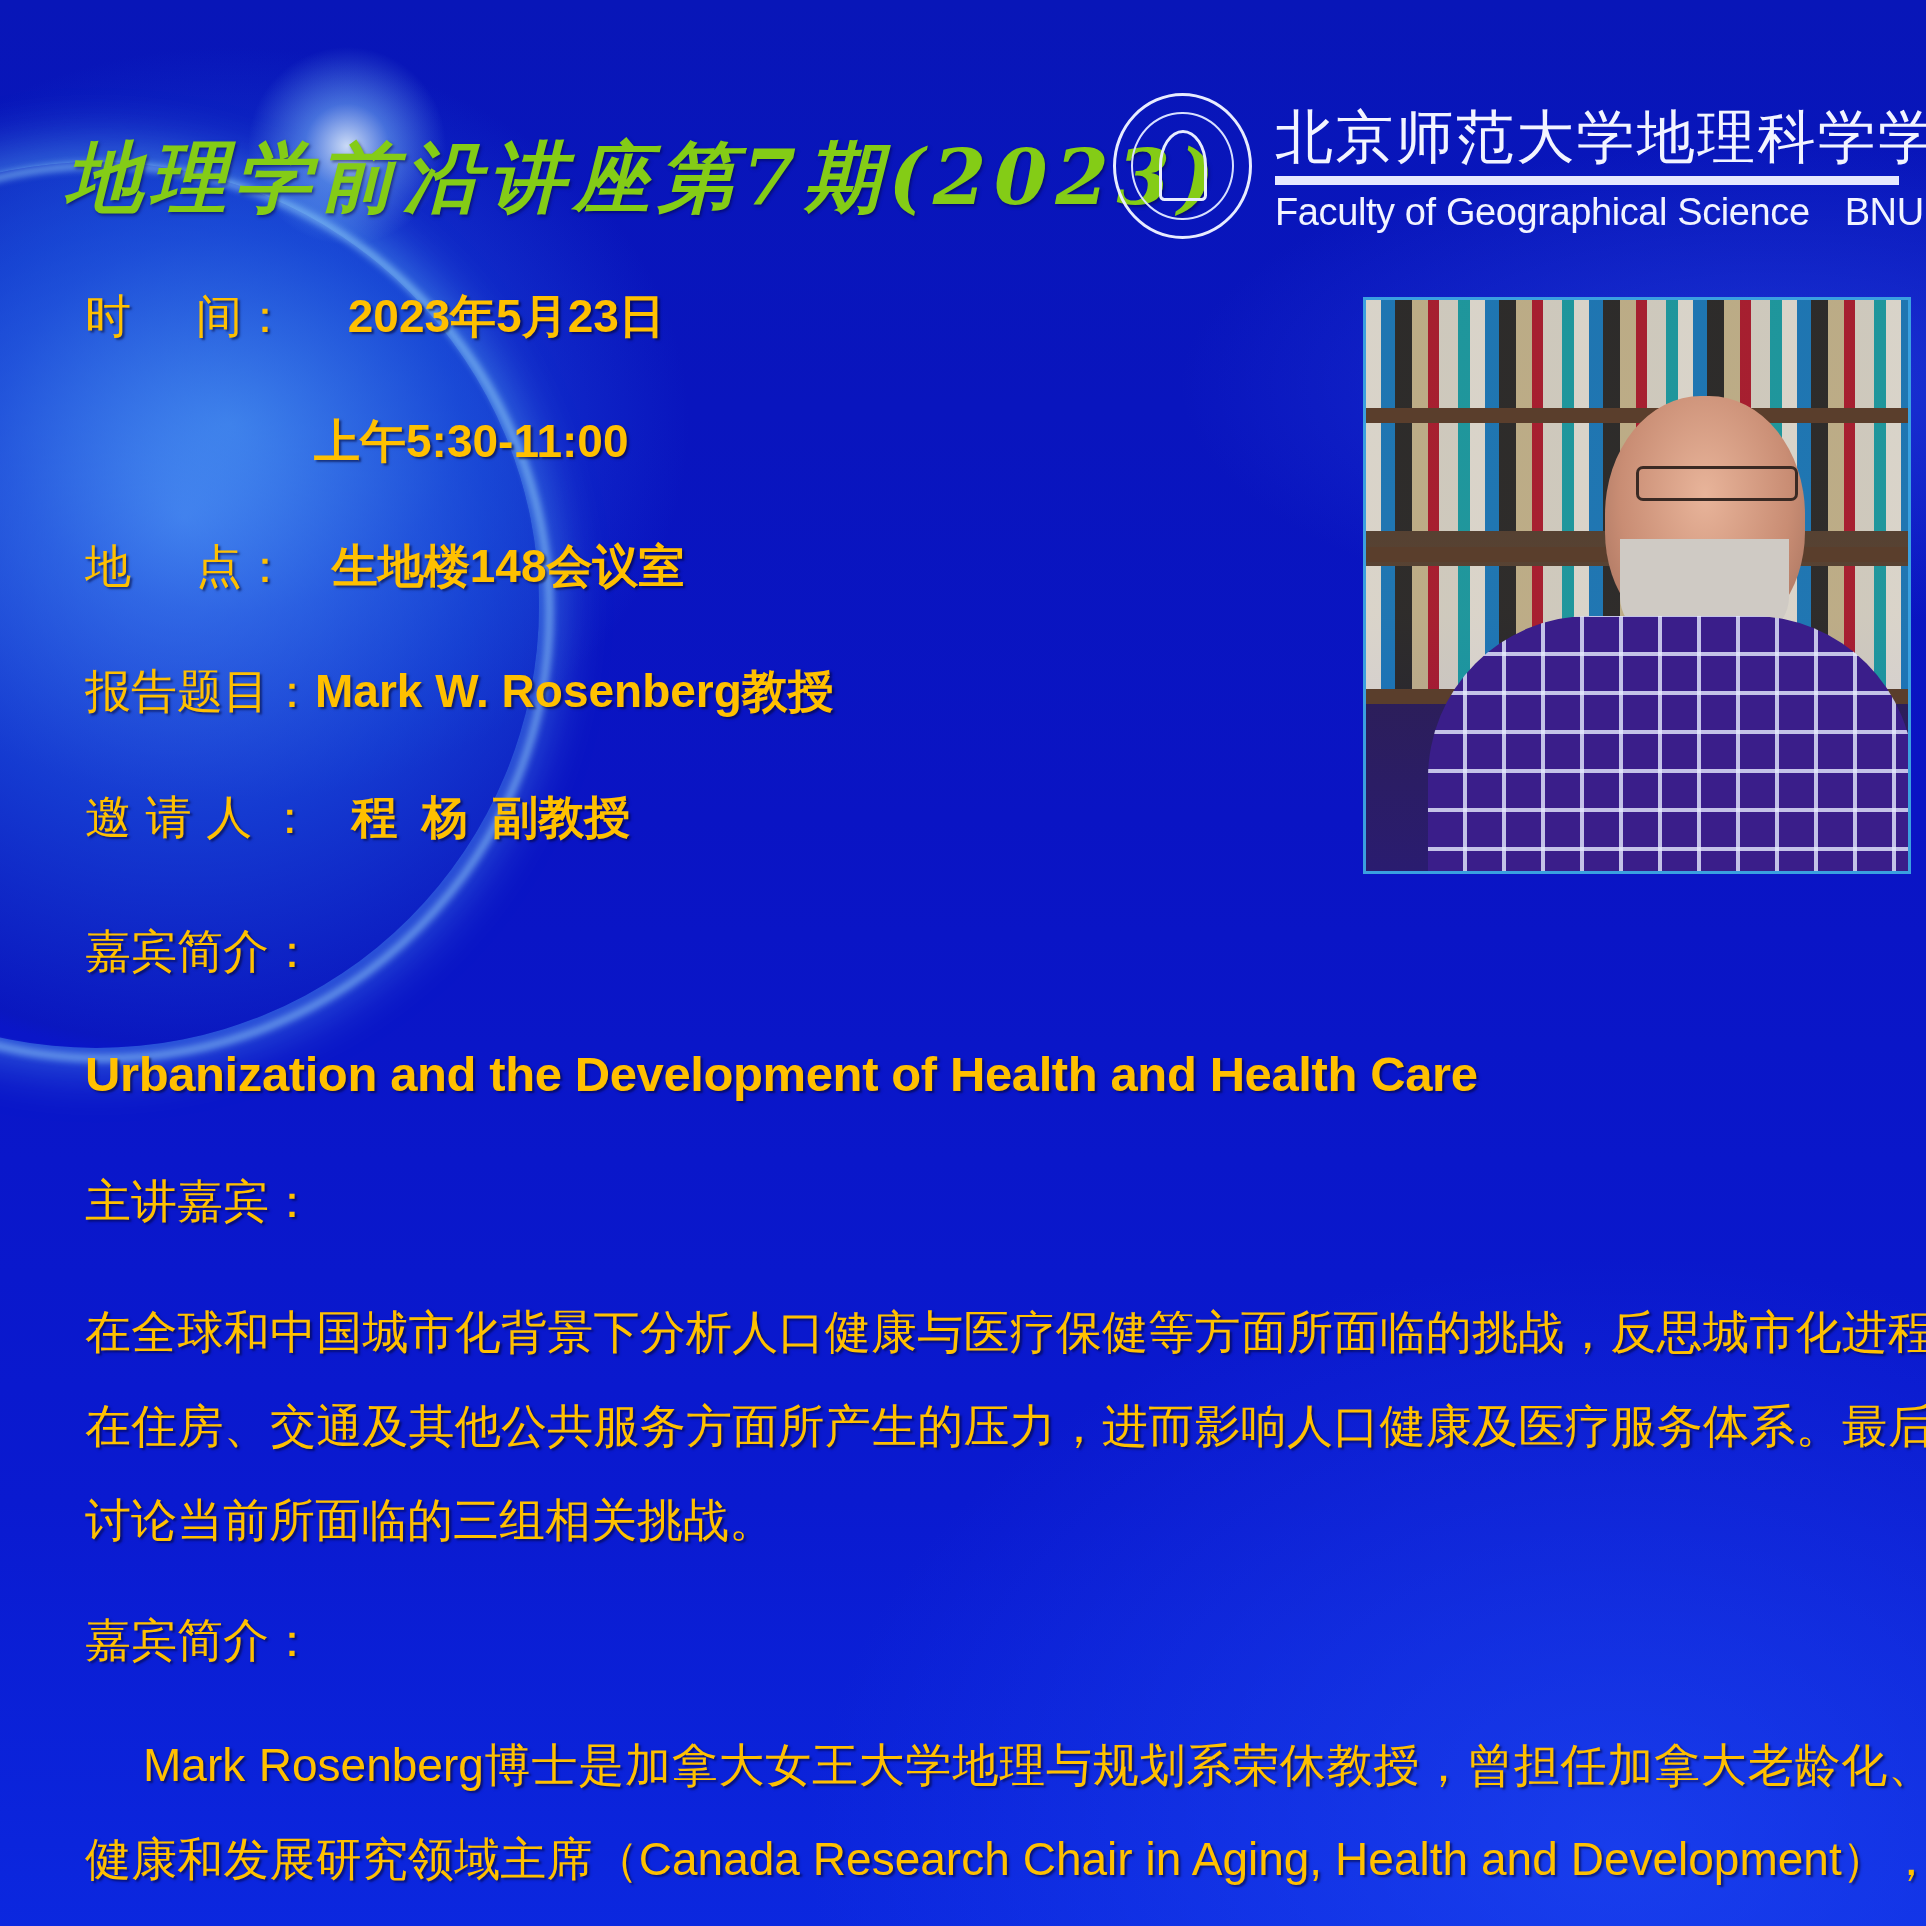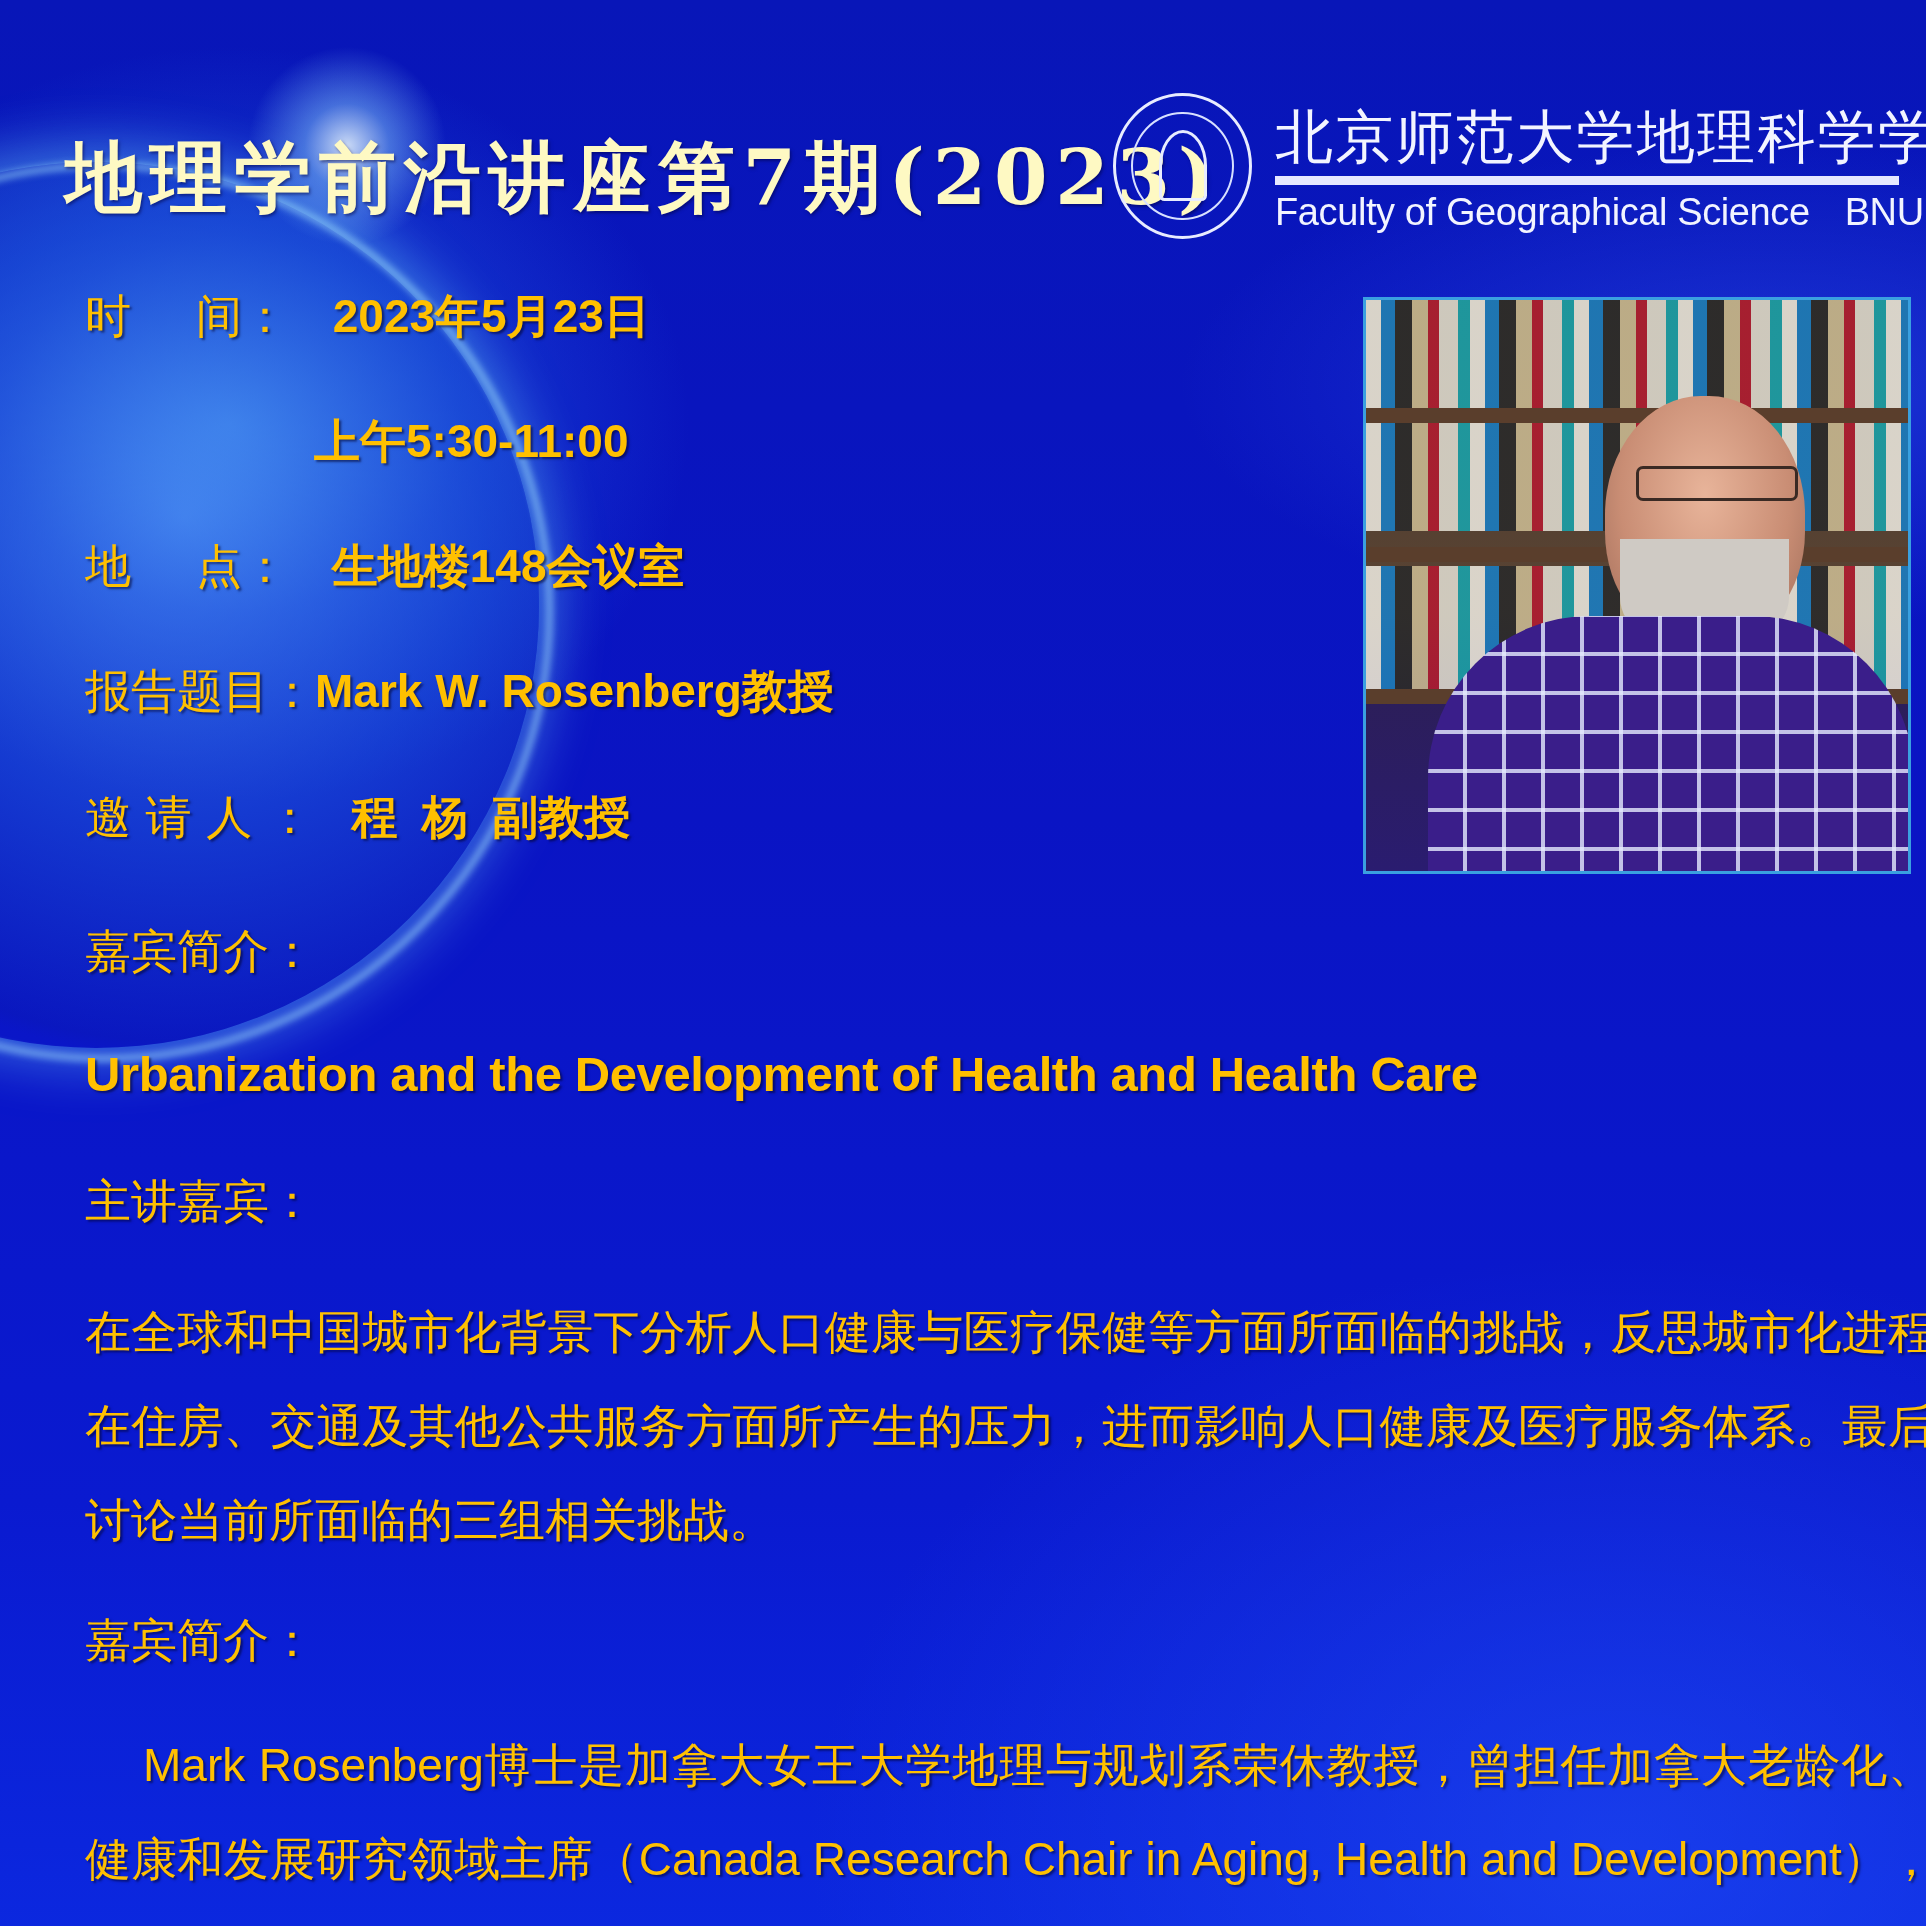--- a/index.html
+++ b/index.html
@@ -35,23 +35,24 @@
       border-radius: 50%;
       background: radial-gradient(circle, rgba(235,250,255,0.85) 0%, rgba(140,210,255,0.45) 30%, rgba(0,0,0,0) 70%);
     }
 
     .gold { color: #FFC000; text-shadow: 2.3px 2.3px 2.3px rgba(0,0,40,0.55); }
 
     
     .header-title {
       position: absolute; left: 65px; top: 127px; height: 100px;
       font-family: "DejaVu Serif", serif; font-weight: bold;
-      font-size: 77px; color: #fef9c3; letter-spacing: 7.7px;
+      font-size: 77px; color: #84cc16; letter-spacing: 7.7px;
       white-space: nowrap;
       text-shadow: 1.5px 1.5px 3.1px rgba(0,0,60,0.5);
+      font-style: italic;
     }
     .logo-block { position: absolute; left: 1113px; top: 87px; width: 801px; height: 154px; }
     .seal {
       position: absolute; left: 0; top: 5.8px; width: 139px; height: 146px;
       border-radius: 50%; border: 3.9px solid #e8ecff; box-sizing: border-box;
     }
     .seal-inner {
       position: absolute; left: 15.4px; top: 16px; right: 15.4px; bottom: 16px;
       border-radius: 50%; border: 2.3px solid #d8e0ff;
       display: flex; align-items: center; justify-content: center;
@@ -67,21 +68,21 @@
       white-space: nowrap; letter-spacing: -0.4px;
     }
     .logo-en .bnu { margin-left: 35px; }
 
     
     .info { position: absolute; left: 85px; font-size: 46px; line-height: 1; white-space: nowrap; }
     .info .label { display: inline-block; }
     .info .value { font-weight: bold; }
     .spaced-label { letter-spacing: 65px; }
     .row-time { top: 293px; }
-    .row-time .value { margin-left: 32px; }
+    .row-time .value { margin-left: 47px; }
     .row-time2 { top: 418px; left: 314px; }
     .row-place { top: 543px; }
     .row-place .value { margin-left: 31px; }
     .row-speaker { top: 668px; }
     .row-inviter { top: 794px; }
     .row-inviter .label { letter-spacing: 14.6px; }
     .row-inviter .value { margin-left: 24px; word-spacing: 11.6px; }
 
     .photo {
       position: absolute; left: 1363px; top: 297px; width: 548px; height: 577px;

